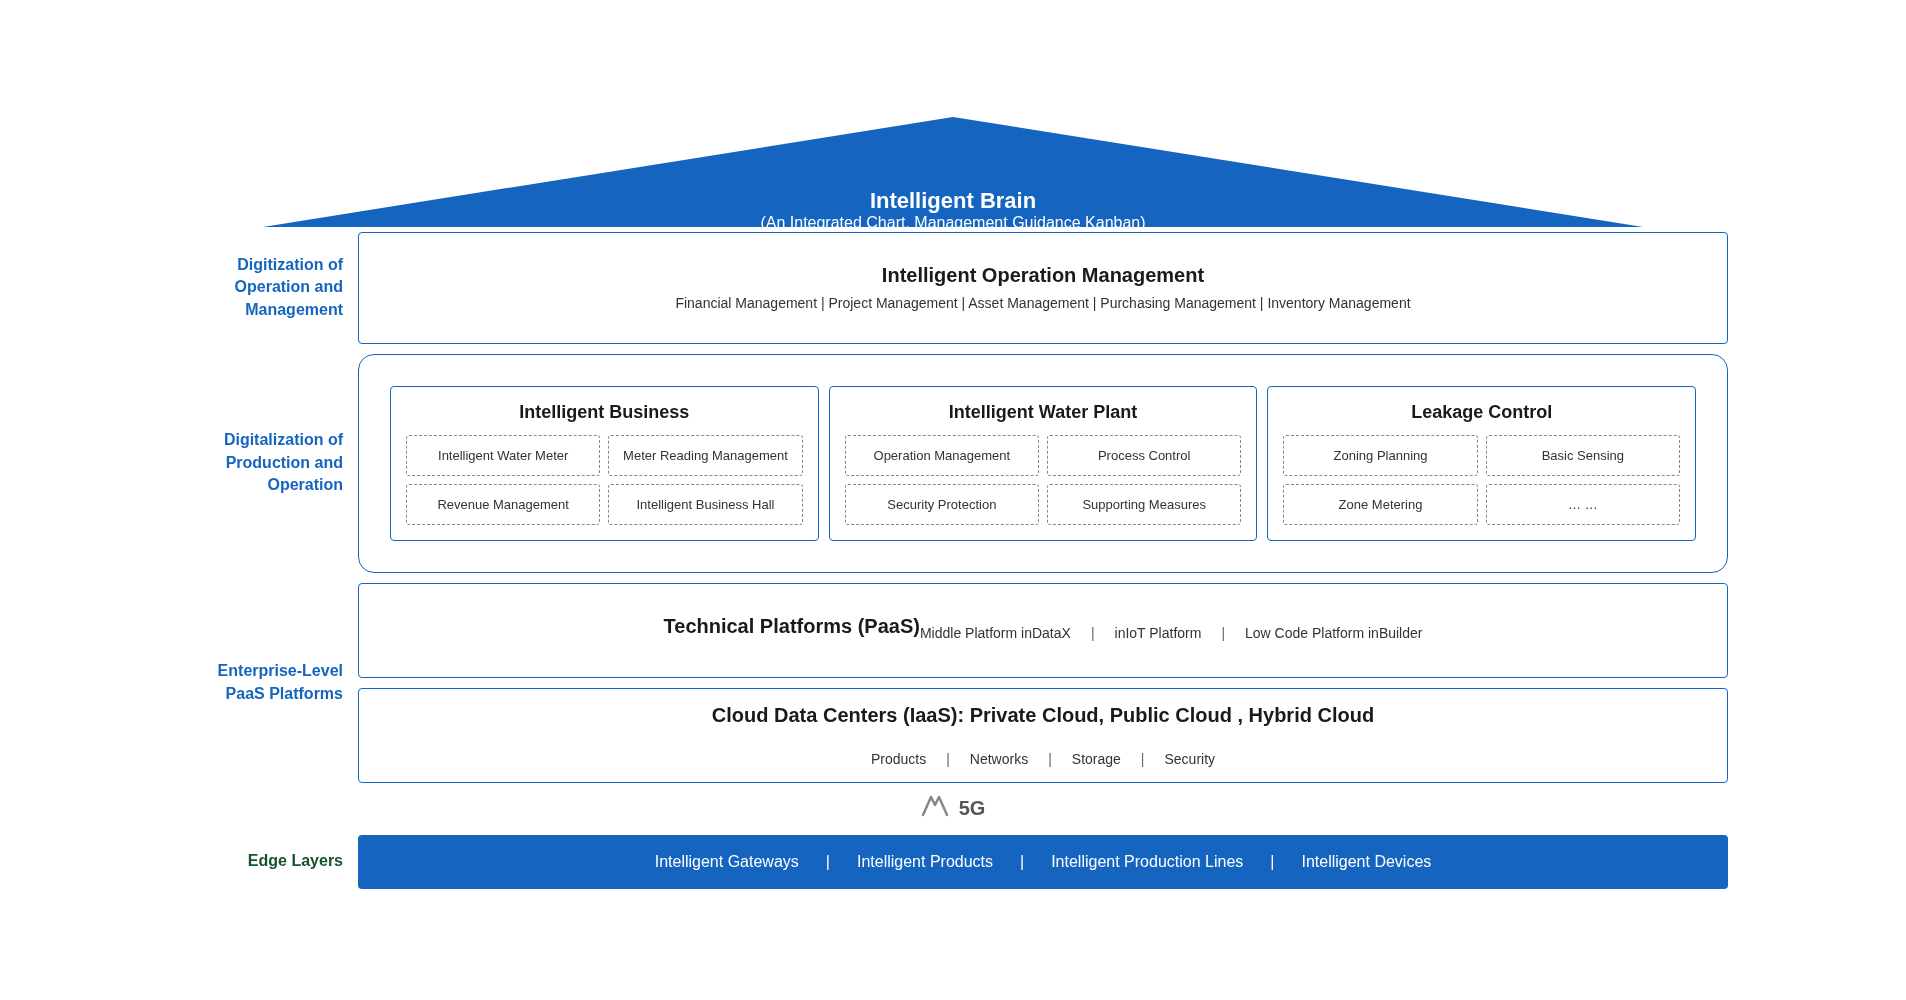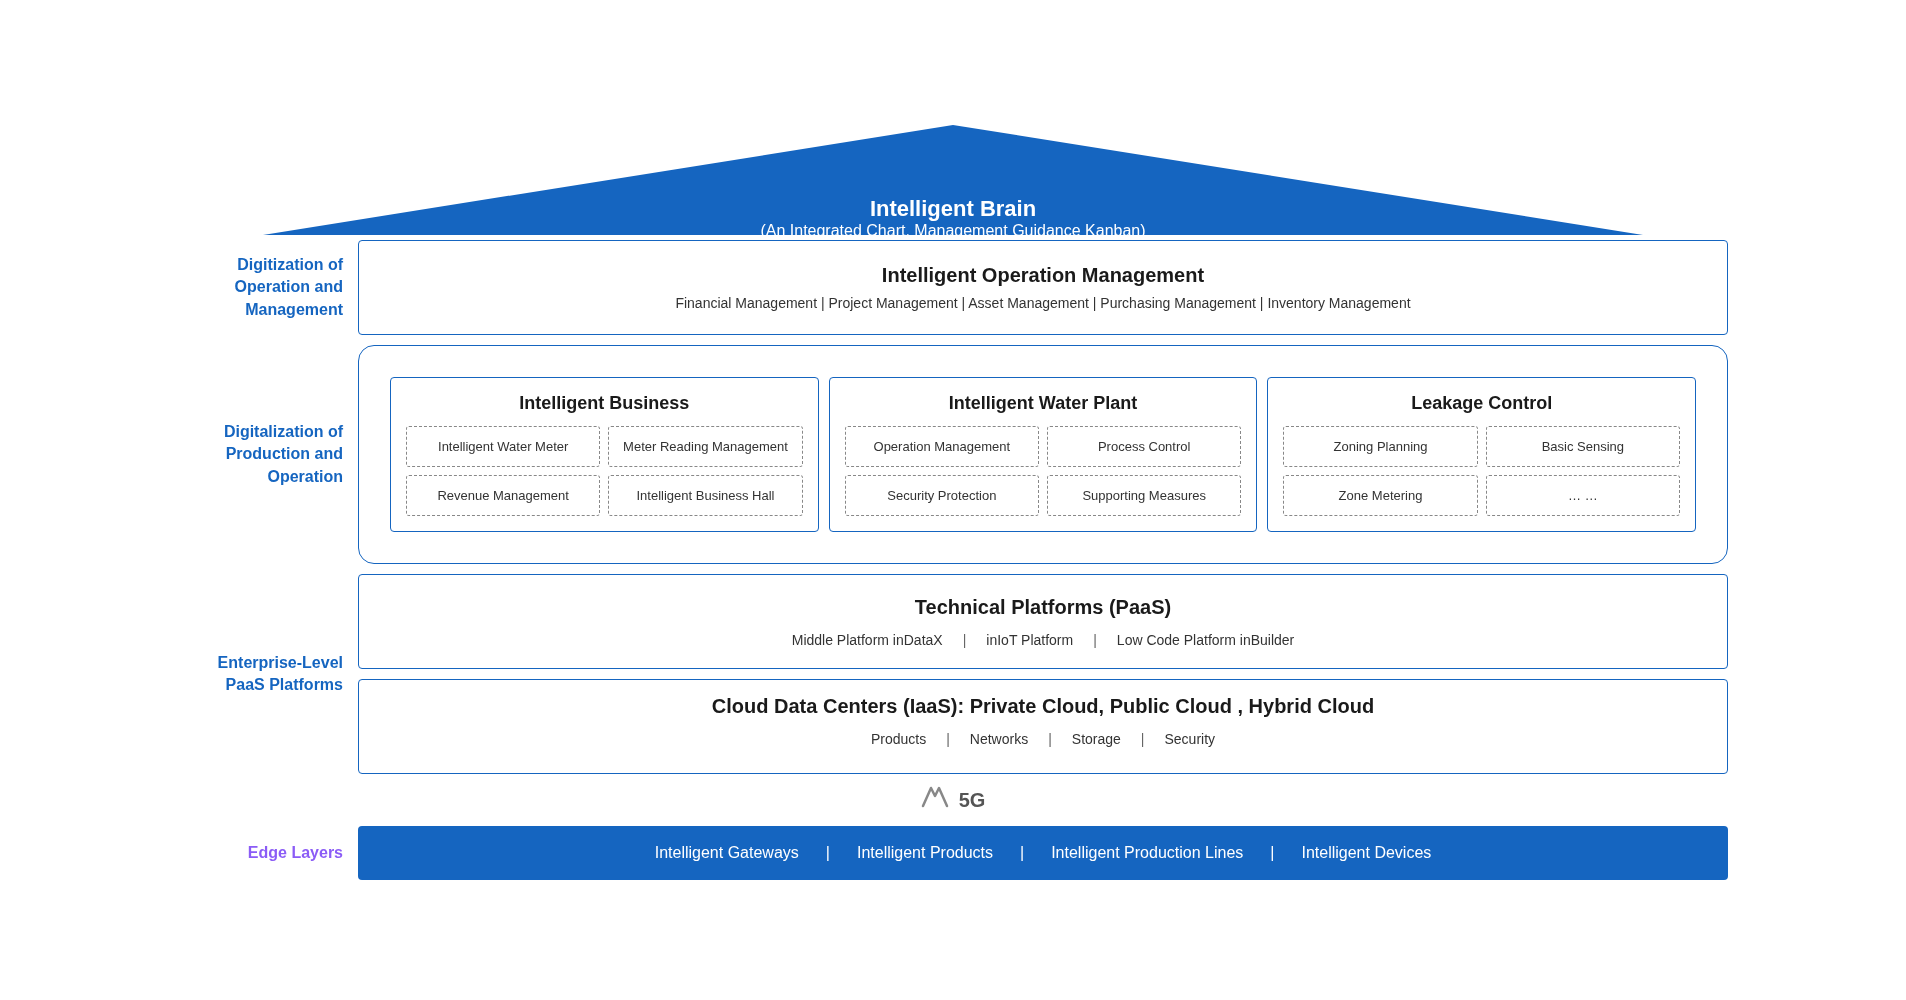--- a/index.html
+++ b/index.html
@@ -205,21 +205,21 @@
     </div>
   </div>
 
   <div class="row-wrapper" style="">
     <div class="row-label">
       <span style="white-space: pre-line;">Digitization of
 Operation and
 Management</span>
     </div>
     <div class="row-content">
-      <div class="panel panel-row1" style="display:flex; flex-direction:column; justify-content:center; align-items:center; height:95px;">
+      <div class="panel panel-row1" style="display:flex; flex-direction:column; justify-content:center; align-items:center; height:112px;">
         <div class="panel-title">Intelligent Operation Management</div>
         <div class="panel-subtitle">Financial Management  |  Project Management  |  Asset Management  |  Purchasing Management  |  Inventory Management</div>
       </div>
     </div>
   </div>
 
   <div class="row-wrapper" style="margin-top:10px;">
     <div class="row-label">
       <span style="white-space:pre-line;">Digitalization of<br>Production and<br>Operation</span>
     </div>
@@ -261,32 +261,32 @@
       </div>
     </div>
   </div>
 
   <div class="row-wrapper" style="margin-top:10px;">
     <div class="row-label">
       <span style="white-space:pre-line;">Enterprise-Level<br>PaaS Platforms</span>
     </div>
     <div class="row-content">
 
-      <div class="panel" style="display:flex; flex-direction:column; justify-content:center; align-items:center; height:95px; margin-bottom:10px;">
+      <div class="panel" style="display:flex; flex-direction:row; justify-content:center; align-items:center; height:95px; margin-bottom:10px;">
         <div class="panel-title">Technical Platforms (PaaS)</div>
         <div class="panel-items-row">
           <span>Middle Platform inDataX</span>
           <span class="sep">|</span>
           <span>inIoT Platform</span>
           <span class="sep">|</span>
           <span>Low Code Platform inBuilder</span>
         </div>
       </div>
 
-      <div class="panel" style="display:flex; flex-direction:column; justify-content:flex-start; align-items:center; height:95px;">
+      <div class="panel" style="display:flex; flex-direction:column; justify-content:space-between; align-items:center; height:95px;">
         <div class="panel-title">Cloud Data Centers (IaaS): Private Cloud, Public Cloud , Hybrid Cloud</div>
         <div class="panel-items-row">
           <span>Products</span>
           <span class="sep">|</span>
           <span>Networks</span>
           <span class="sep">|</span>
           <span>Storage</span>
           <span class="sep">|</span>
           <span>Security</span>
         </div>
@@ -298,21 +298,21 @@
     <span class="fiveg-icon">
       
       <svg width="28" height="22" viewBox="0 0 28 22" xmlns="http://www.w3.org/2000/svg">
         <path d="M2 20 L10 2 L14 10 L18 2 L26 20" stroke="#888" stroke-width="2.5" fill="none" stroke-linecap="round" stroke-linejoin="round"></path>
       </svg>
     </span>
     <span style="font-size:20px; font-weight:bold; color:#555;">5G</span>
   </div>
 
   <div class="edge-wrapper">
-    <div class="row-label" style="color:#8b5cf6; font-weight:bold; font-size:16px; text-align:center; padding-right:15px;">
+    <div class="row-label" style="color:#14532d; font-weight:bold; font-size:16px; text-align:center; padding-right:15px;">
       <span>Edge Layers</span>
     </div>
     <div style="flex:1;">
       <div class="edge-bar">
         <div class="edge-bar-items">
           <span>Intelligent Gateways</span>
           <span class="sep">|</span>
           <span>Intelligent Products</span>
           <span class="sep">|</span>
           <span>Intelligent Production Lines</span>

